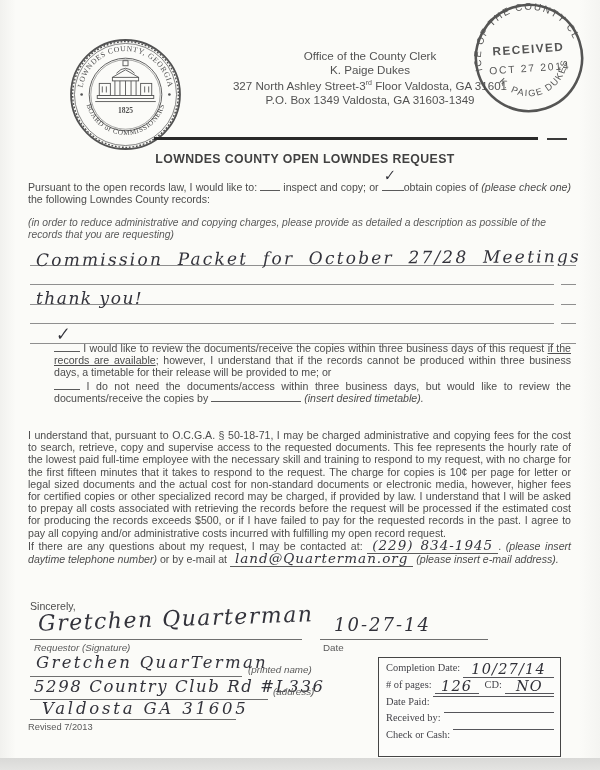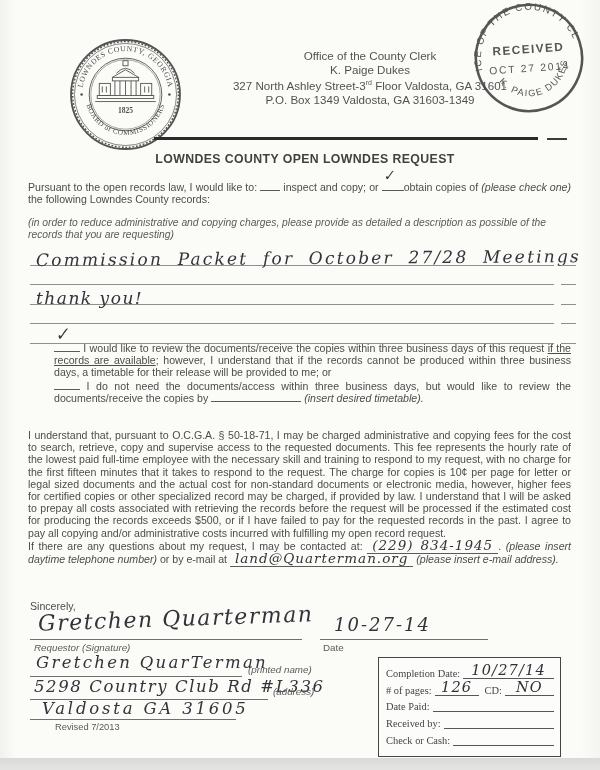--- a/index.html
+++ b/index.html
@@ -56,26 +56,26 @@
   #date-line{top:639px;left:320px;width:168px;height:1px;background:#6f6f6f;}
   #date-label{top:642px;left:323px;font-size:9.8px;color:#5a5a5a;}
   #printed-hw{top:653px;left:36px;font-size:16.5px;letter-spacing:2.3px;white-space:nowrap;}
   #printed-line{top:676px;left:30px;width:212px;height:1px;background:#6f6f6f;}
   #printed-label{top:664px;left:248px;font-size:9.8px;font-style:italic;color:#5a5a5a;}
   #addr-hw{top:677px;left:34px;font-size:16.5px;letter-spacing:1.6px;white-space:nowrap;}
   #addr-line{top:699px;left:30px;width:238px;height:1px;background:#6f6f6f;}
   #addr-label{top:686px;left:273px;font-size:9.8px;font-style:italic;color:#5a5a5a;}
   #city-hw{top:699px;left:42px;font-size:16.5px;letter-spacing:2.8px;white-space:nowrap;}
   #city-line{top:719px;left:30px;width:206px;height:1px;background:#6f6f6f;}
-  #revised{top:722px;left:28px;font-size:9.3px;color:#5a5a5a;margin-left:27px;}
+  #revised{top:722px;left:28px;font-size:9.3px;color:#5a5a5a;}
   
   #comp-box{top:657px;left:378px;width:168px;height:92px;border:1.5px solid #454545;
     padding:4px 6px 2px 7px;font-family:"Liberation Serif",serif;font-size:10.4px;
     color:#44444a;background:rgba(255,255,255,.35);}
-  .box-row{display:flex;align-items:flex-end;height:16.8px;}
+  .box-row{display:flex;align-items:flex-start;height:16.8px;}
   .box-label{white-space:nowrap;padding-right:3px;}
   .box-val{flex:1;border-bottom:1px solid #55555a;text-align:center;line-height:1;}
   .box-val.fixed{flex:0 0 44px;margin-right:6px;}
   .box-hw{font-family:"DejaVu Serif",serif;font-style:italic;font-size:14.5px;
     color:#2f2f36;letter-spacing:1.2px;white-space:nowrap;}
 </style>
 </head>
 <body>
 
 <div class="sheet">

